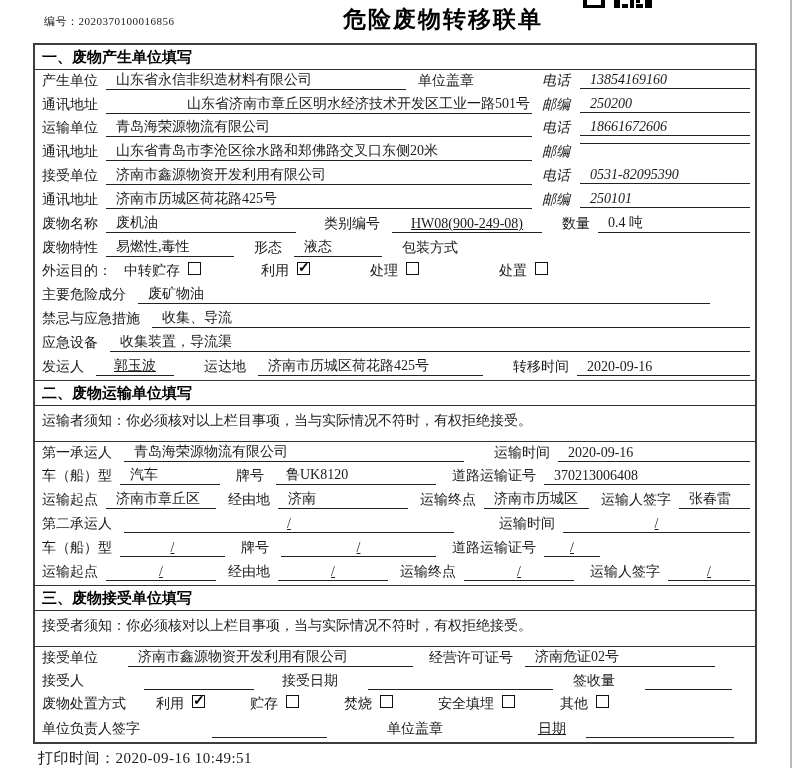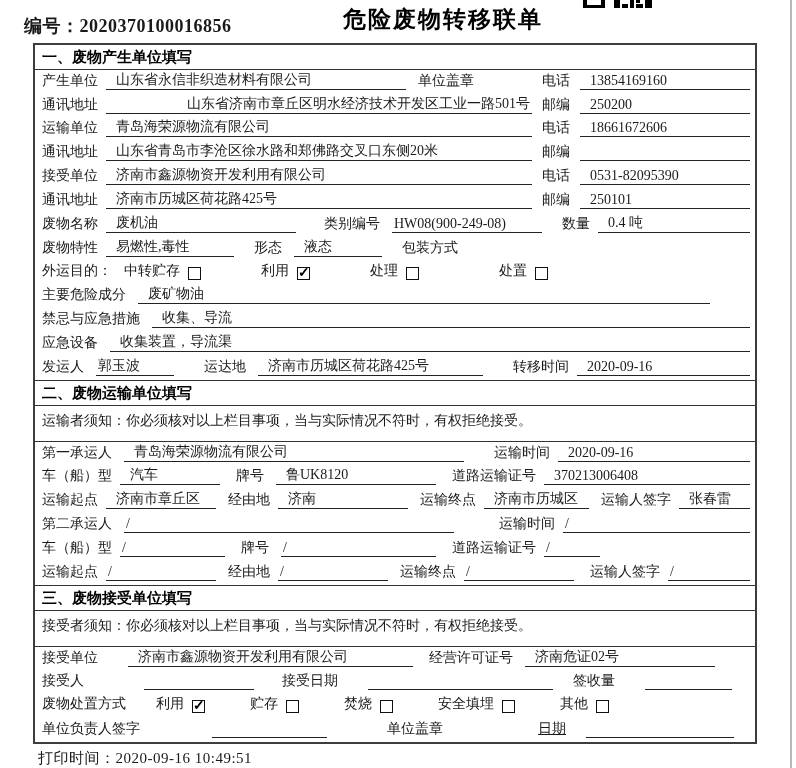--- a/index.html
+++ b/index.html
@@ -3,45 +3,45 @@
 <meta charset="utf-8">
 <style>
   * { margin:0; padding:0; box-sizing:border-box; }
   html,body { width:796px; height:768px; background:#ffffff; overflow:hidden;
     font-family:"Liberation Serif", serif; color:#1a1a1a; }
   .page { position:relative; width:796px; height:768px; }
   .page-edge { position:absolute; left:790px; top:0; width:2px; height:768px; background:#b9b9b9; }
 
   
   .hdr { position:relative; height:43px; }
-  .serial { position:absolute; left:24px; top:14px; font-size:18px; letter-spacing:0.5px;font-weight:bold; }
+  .serial { position:absolute; left:44px; top:14px; font-size:11px; letter-spacing:0.5px; }
   .doc-title { position:absolute; left:0; right:40px; top:4px; text-align:center; padding-left:130px;
     font-family:"Liberation Sans", sans-serif; font-weight:bold; font-size:23px; letter-spacing:2px; color:#000; }
   .qr { position:absolute; left:577px; top:0; width:75px; height:8px; }
 
   
   .box { margin-left:33px; width:724px; height:701px; border:2px solid #3d3d3d; background:#fff;
     display:flex; flex-direction:column; }
   .sec-title { font-family:"Liberation Sans", sans-serif; font-weight:bold; font-size:15px;
     padding:3px 0 2px 7px; border-bottom:1px solid #333; color:#000; flex:none; }
   .sec-title.mid { border-top:1px solid #333; }
   .notice { font-size:14px; padding:6px 0 11px 7px; border-bottom:1px solid #333; flex:none; }
 
   .row { display:flex; align-items:flex-end; padding:0 5px 4px 7px; font-size:14px; flex:1; min-height:0; }
   .lbl { flex:none; white-space:nowrap; }
   .uv { border-bottom:1px solid #222; padding:0 2px 0 10px; white-space:nowrap; overflow:hidden; }
   .uv.fill { flex:1; }
-  .uv.ctr { padding-left:2px; }
-  .rg { flex:none; width:208px; display:flex; align-items:flex-end; }
+  .uv.ctr { text-align:center; padding-left:2px;text-decoration:underline; }
+  .rg { flex:none; width:208px; display:flex; align-items:flex-start;font-style:italic; }
   .rg .lbl { margin-right:10px; }
   .ml8{margin-left:8px;} .ml12{margin-left:12px;} .ml16{margin-left:16px;} .ml20{margin-left:20px;}
   .ml28{margin-left:28px;} .ml30{margin-left:30px;} .ml45{margin-left:45px;} .ml60{margin-left:60px;}
 
   
-  .opt { display:flex; align-items:flex-end; flex:none; }
+  .opt { display:flex; align-items:flex-start; flex:none; }
   .cb-box { display:inline-block; width:13px; height:13px; border:1.5px solid #111; margin-left:8px;
     position:relative; background:#fff; }
   .cb-box[data-checked="true"]::after { content:"\2713"; position:absolute; left:0px; top:-4px;
     font-size:14px; font-weight:bold; color:#000; }
 
   
   .print-time { margin:5px 0 0 38px; font-size:15px; letter-spacing:0.5px; }
 </style>
 </head>
 <body>

